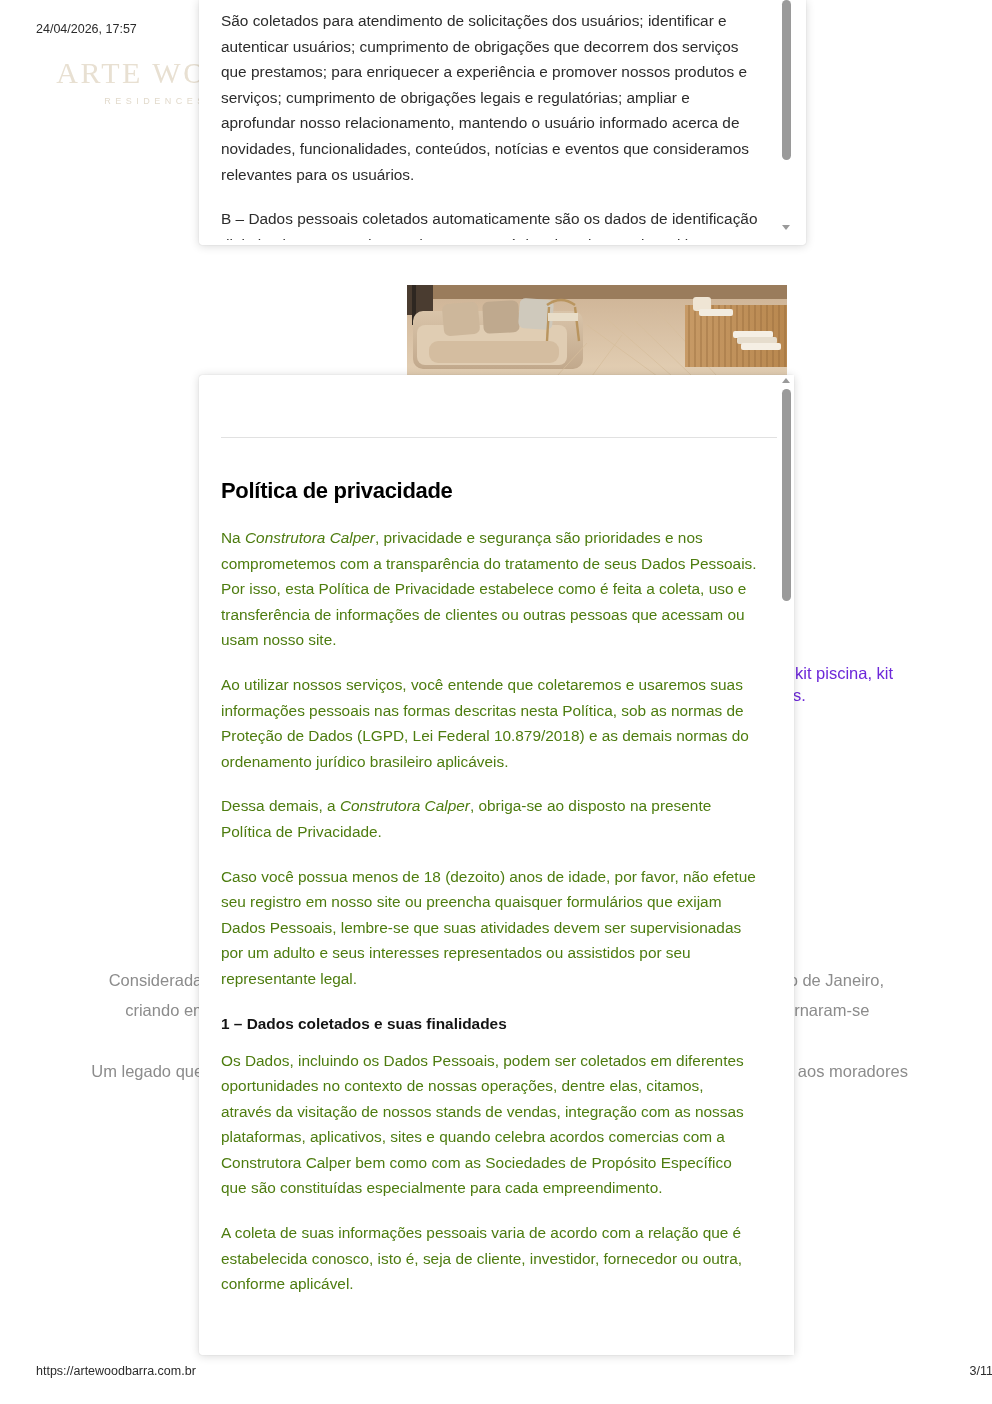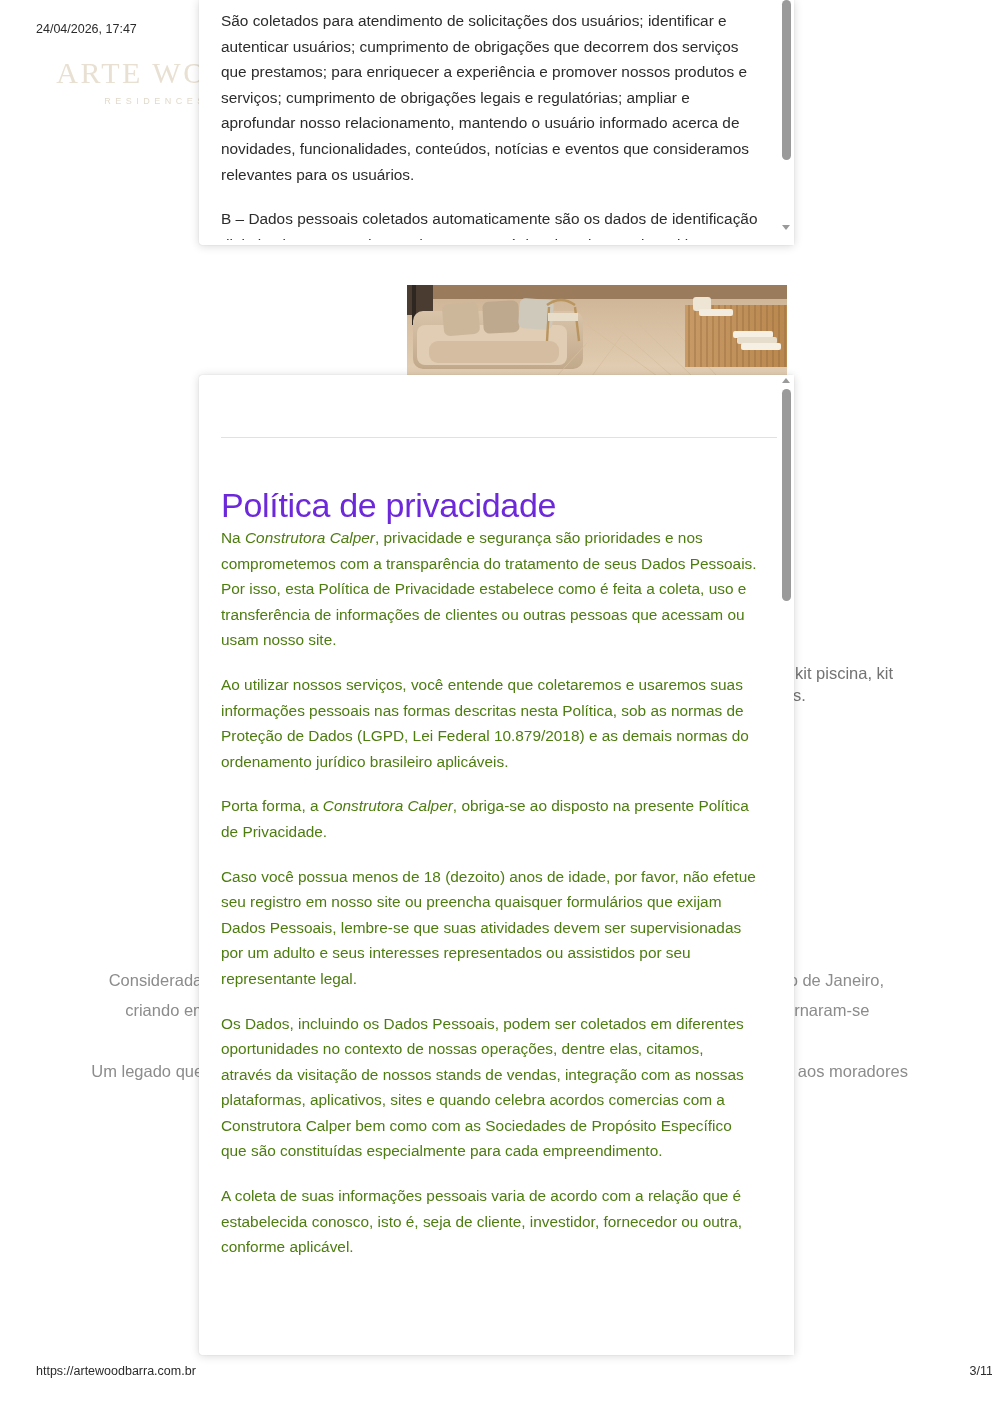--- a/index.html
+++ b/index.html
@@ -98,38 +98,39 @@
     white-space: nowrap;
   }
 
   .bg-text {
     position: absolute;
     color: #8c8c8c;
     font-size: 16.5px;
     line-height: 31px;
     white-space: nowrap;
   }
-  .bg-text.faint { color: #737373; }
+  .bg-text.faint { color: #6d28d9; }
   .bg-left  { text-align: right; }
   .bg-right { text-align: left; }
 
   
   .modal {
     position: absolute;
     background: #ffffff;
     box-shadow: 0 1px 10px rgba(0,0,0,0.16), 0 0 1px rgba(0,0,0,0.22);
   }
 
   
   .modal-top {
     left: 199px;
     top: 0px;
     width: 595px;
     height: 245px;
     border-radius: 0 0 3px 3px;
+    padding-left: 12px;
   }
   .modal-top .m-body {
     position: absolute;
     left: 22px;
     top: 8px;
     width: 540px;
     height: 232px;
     overflow: hidden;
   }
 
@@ -154,24 +155,24 @@
     left: 22px;
     top: 62px;
     width: 556px;
     height: 1px;
     background: #e1e1e1;
   }
   .m-heading {
     position: absolute;
     left: 22px;
     top: 88px;
-    font-size: 34px;
-    font-weight: normal;
+    font-size: 22px;
+    font-weight: bold;
     letter-spacing: -0.3px;
-    color: #6d28d9;
+    color: #000000;
   }
   .m-content {
     position: absolute;
     left: 22px;
     top: 150px;
     width: 536px;
   }
   .m-content p {
     margin: 0 0 19px 0;
     font-size: 15.4px;
@@ -245,21 +246,21 @@
     font-size: 25px;
     font-weight: bold;
     color: #2b2b2b;
     line-height: 30px;
   }
 </style>
 </head>
 <body>
 
 <div class="print-header">
-  <span class="ph-date">24/04/2026, 17:47</span>
+  <span class="ph-date">24/04/2026, 17:57</span>
   <span class="ph-title">Arte Wood Residences - Lançamento na entrada da Barra</span>
 </div>
 
 <div class="site-bg">
 
   <div class="brand-logo">
     <div class="bl-main">ARTE WOOD</div>
     <div class="bl-sub">RESIDENCES</div>
   </div>
 
@@ -371,26 +372,27 @@
 
     <div class="m-content">
 
       <p>
         <span>Na </span><em>Construtora Calper</em><span>, privacidade e segurança são prioridades e nos comprometemos com a transparência do tratamento de seus Dados Pessoais. Por isso, esta Política de Privacidade estabelece como é feita a coleta, uso e transferência de informações de clientes ou outras pessoas que acessam ou usam nosso site.</span>
       </p>
 
       <p>Ao utilizar nossos serviços, você entende que coletaremos e usaremos suas informações pessoais nas formas descritas nesta Política, sob as normas de Proteção de Dados (LGPD, Lei Federal 10.879/2018) e as demais normas do ordenamento jurídico brasileiro aplicáveis.</p>
 
       <p>
-        <span>Porta forma, a </span><em>Construtora Calper</em><span>, obriga-se ao disposto na presente Política de Privacidade.</span>
+        <span>Dessa demais, a </span><em>Construtora Calper</em><span>, obriga-se ao disposto na presente Política de Privacidade.</span>
       </p>
 
 
       <p>Caso você possua menos de 18 (dezoito) anos de idade, por favor, não efetue seu registro em nosso site ou preencha quaisquer formulários que exijam Dados Pessoais, lembre-se que suas atividades devem ser supervisionadas por um adulto e seus interesses representados ou assistidos por seu representante legal.</p>
 
+      <h3>1 – Dados coletados e suas finalidades</h3>
 
       <p>Os Dados, incluindo os Dados Pessoais, podem ser coletados em diferentes oportunidades no contexto de nossas operações, dentre elas, citamos, através da visitação de nossos stands de vendas, integração com as nossas plataformas, aplicativos, sites e quando celebra acordos comercias com a Construtora Calper bem como com as Sociedades de Propósito Específico que são constituídas especialmente para cada empreendimento.</p>
       <p>A coleta de suas informações pessoais varia de acordo com a relação que é estabelecida conosco, isto é, seja de cliente, investidor, fornecedor ou outra, conforme aplicável.</p>
 
     </div>
   </div>
 </div>
 
 <div class="scrollbar sb-main">
   <div class="sb-track"></div>

